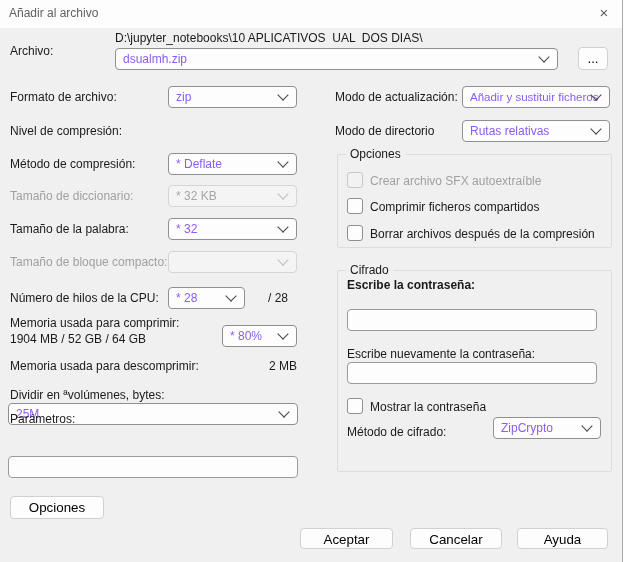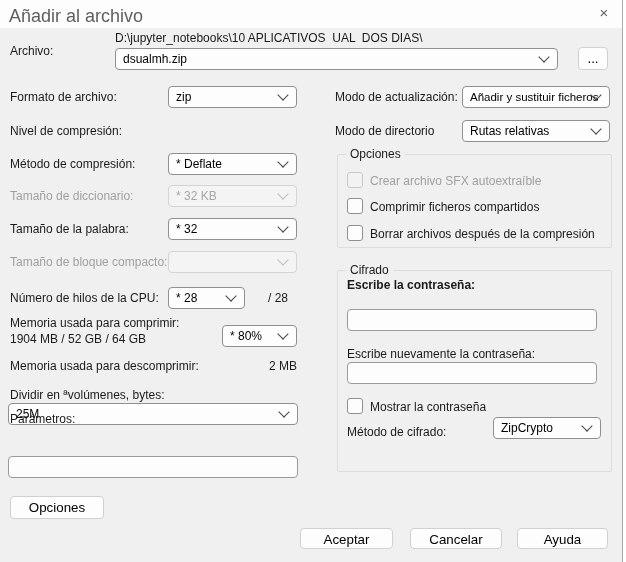--- a/index.html
+++ b/index.html
@@ -1,24 +1,24 @@
 <!DOCTYPE html>
 <html><head>
 <meta charset="utf-8">
 <style>
   html,body{margin:0;padding:0;}
   body{width:626px;height:562px;background:#ffffff;font-family:"Liberation Sans","DejaVu Sans",sans-serif;font-size:12px;color:#1a1a1a;}
   #dialog{position:relative;width:622px;height:562px;background:#f0f0f0;border-right:1px solid #a9a9a9;overflow:hidden;}
   #titlebar{position:absolute;left:0;top:0;width:100%;height:28px;background:#fdfdfd;}
-  #title{position:absolute;left:9px;top:6px;color:#5f5f5f;font-size:18px;}
+  #title{position:absolute;left:9px;top:6px;color:#5f5f5f;font-size:12px;}
   #close{position:absolute;right:6px;top:2px;width:24px;height:22px;text-align:center;line-height:22px;font-size:15px;color:#5f5f5f;cursor:pointer;}
   .lbl{position:absolute;color:#1a1a1a;white-space:pre;}
   .lbl.dis{color:#a0a0a0;}
   .combo{position:absolute;background:#fdfdfd;border:1px solid #8f8f8f;border-radius:4px;box-sizing:border-box;}
-  .combo .val{position:absolute;left:7px;top:50%;transform:translateY(-50%);white-space:pre;color:#000000;}
+  .combo .val{position:absolute;left:7px;top:50%;transform:translateY(-50%);white-space:pre;color:#8b5cf6;}
   .chev{position:absolute;right:9px;top:50%;width:7px;height:7px;margin-top:-6px;border-right:1.4px solid #454545;border-bottom:1.4px solid #454545;transform:rotate(45deg);}
   .combo.dis{background:#f4f4f4;border-color:#d4d4d4;}
   .combo.dis .val{color:#a6a6a6;}
   .combo.dis .chev{border-color:#bdbdbd;}
   .txt{position:absolute;background:#fdfdfd;border:1px solid #9a9a9a;border-radius:4px;box-sizing:border-box;font-family:inherit;font-size:12px;padding:0 6px;margin:0;outline:none;}
   .btn{position:absolute;background:#fdfdfd;border:1px solid #d0d0d0;border-radius:4px;box-sizing:border-box;text-align:center;cursor:pointer;}
   .btn .bl{display:block;line-height:20px;}
   .grp{position:absolute;border:1px solid #dcdcdc;border-radius:2px;box-sizing:border-box;}
   .grp .gt{position:absolute;top:-8px;left:8px;background:#f0f0f0;padding:0 4px;}
   .cb{position:absolute;width:14px;height:14px;background:#fdfdfd;border:1px solid #8f8f8f;border-radius:3px;box-sizing:content-box;}

